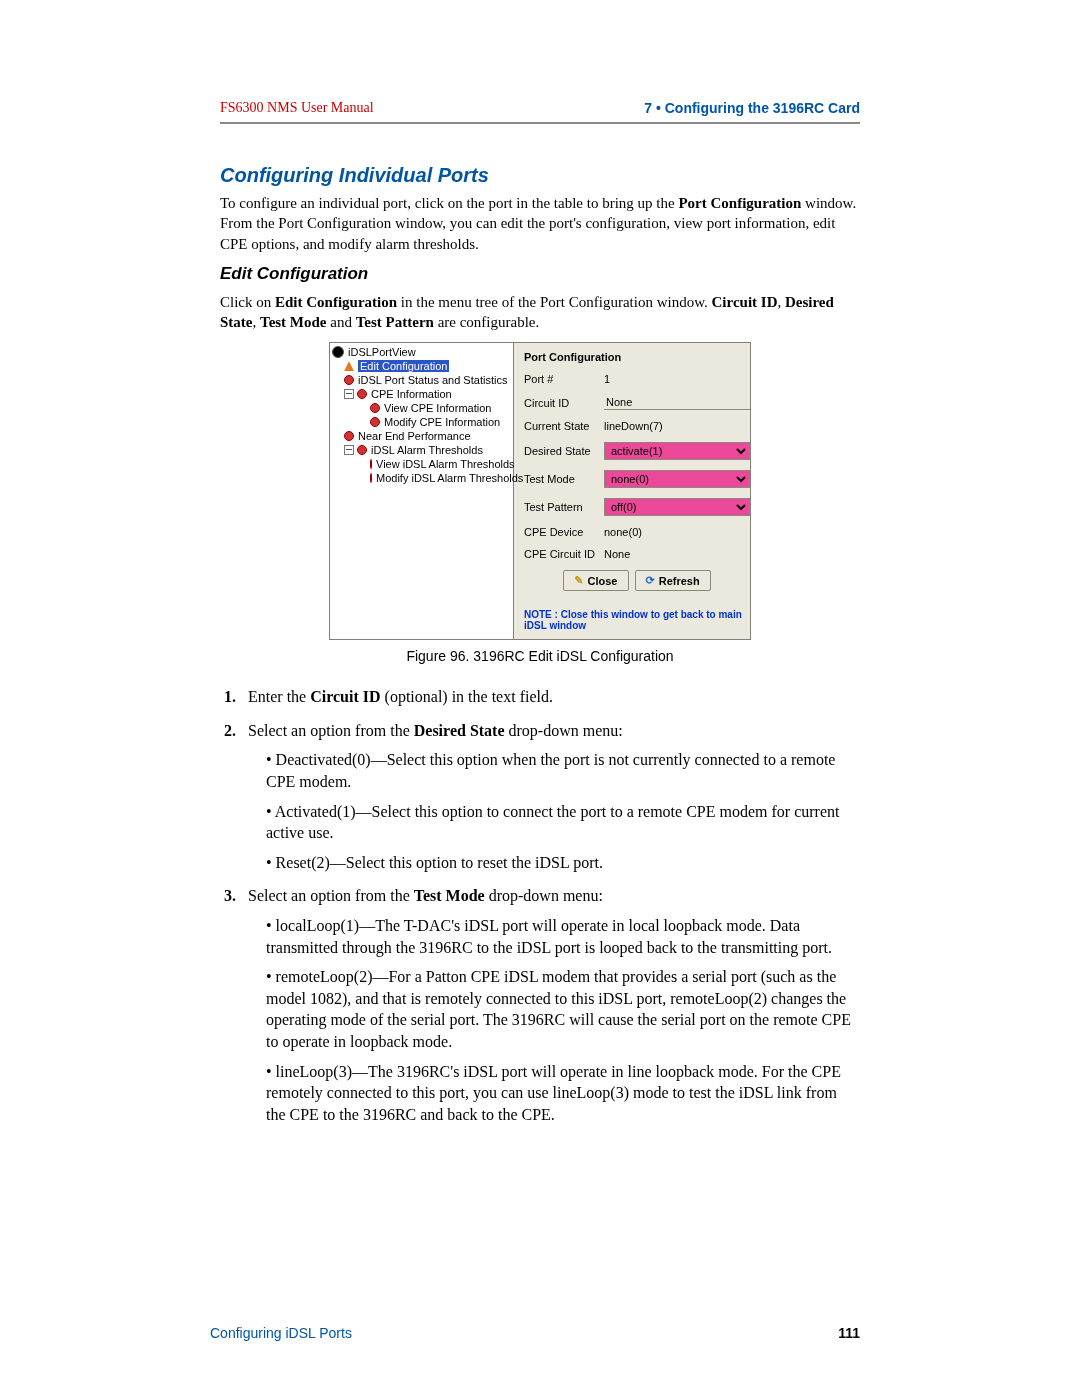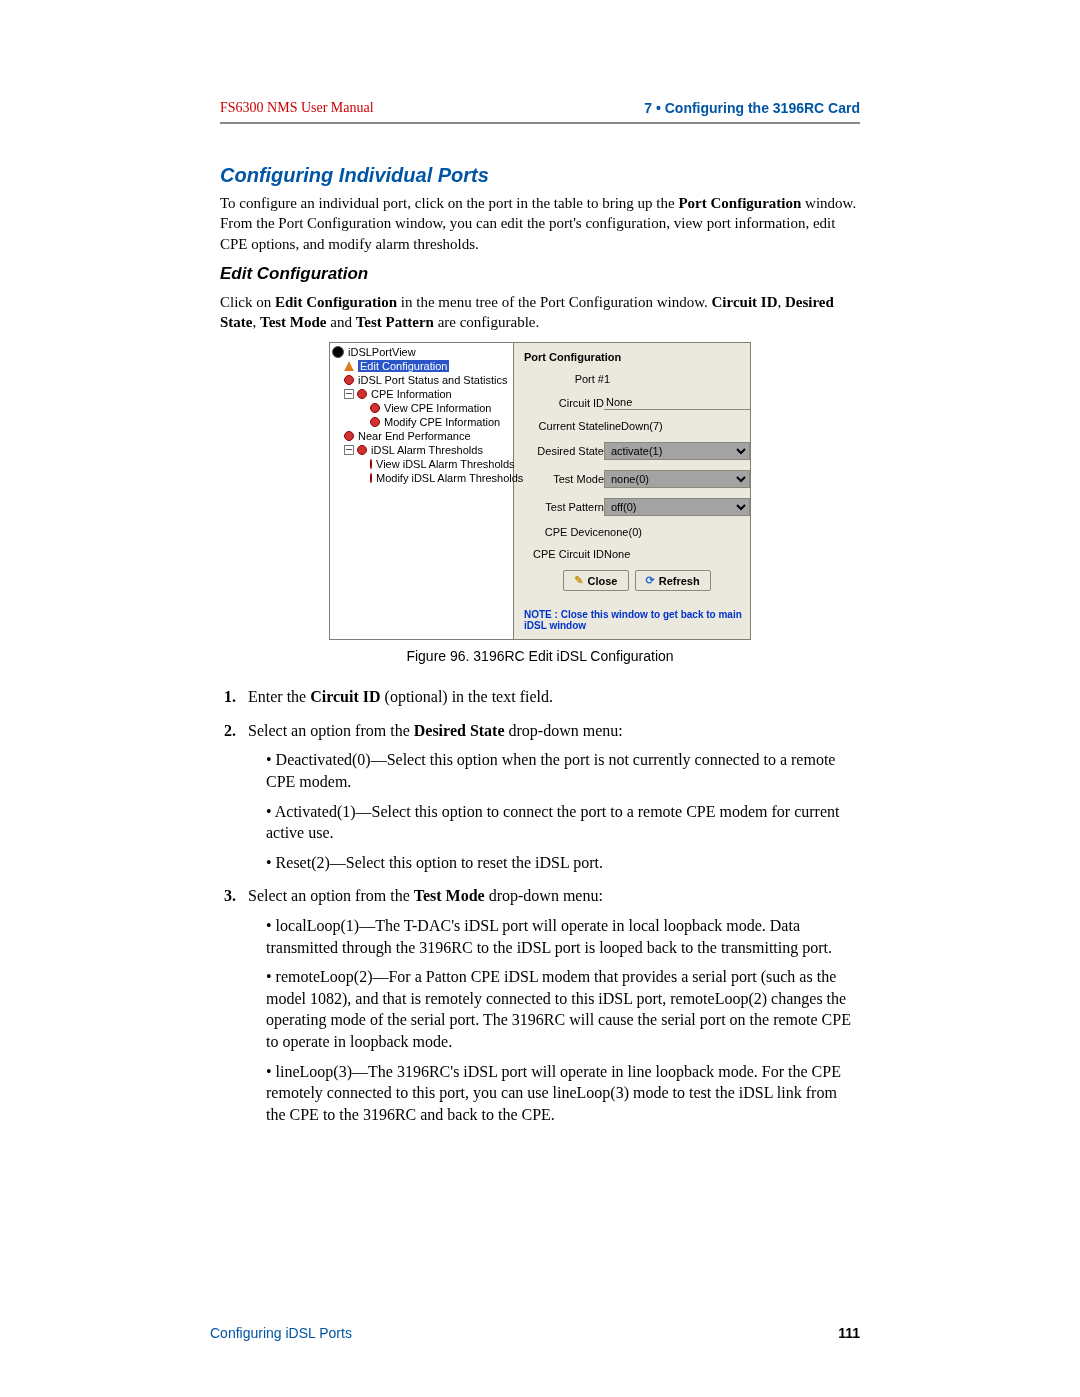--- a/index.html
+++ b/index.html
@@ -122,39 +122,38 @@
     margin-bottom: 10px;
   }
   .form-row {
     display: flex;
     align-items: center;
     margin-bottom: 10px;
   }
   .form-label {
     width: 80px;
     color: #000;
-    text-align: right;
   }
   .form-value {
     flex: 1;
     color: #000;
   }
   .form-input {
     flex: 1;
     border: none;
     border-bottom: 1px solid #8a8a7a;
     background: transparent;
     font-size: 11px;
     padding: 1px 2px;
     font-family: Arial, sans-serif;
   }
   .form-select {
     flex: 1;
     border: 1px solid #8a8a7a;
-    background: #a3a3a3;
+    background: #ec4899;
     font-size: 11px;
     padding: 1px 2px;
     font-family: Arial, sans-serif;
   }
   .button-row {
     display: flex;
     justify-content: center;
     gap: 6px;
     margin-top: 4px;
   }

